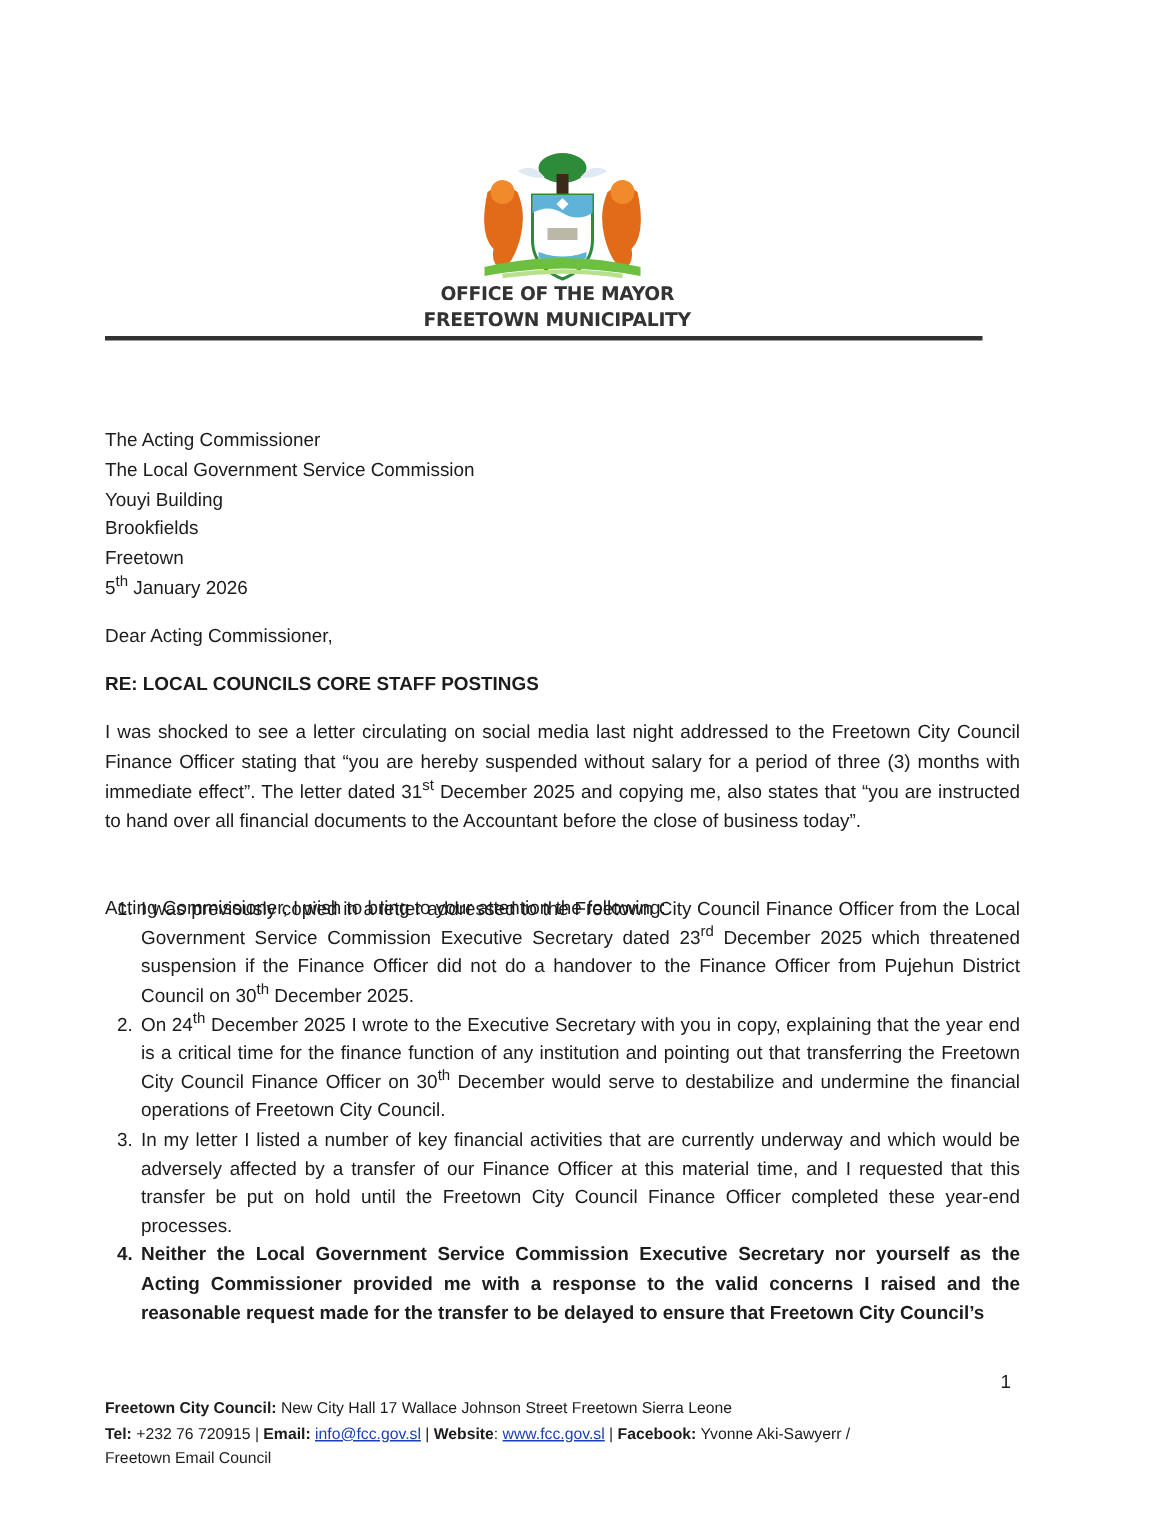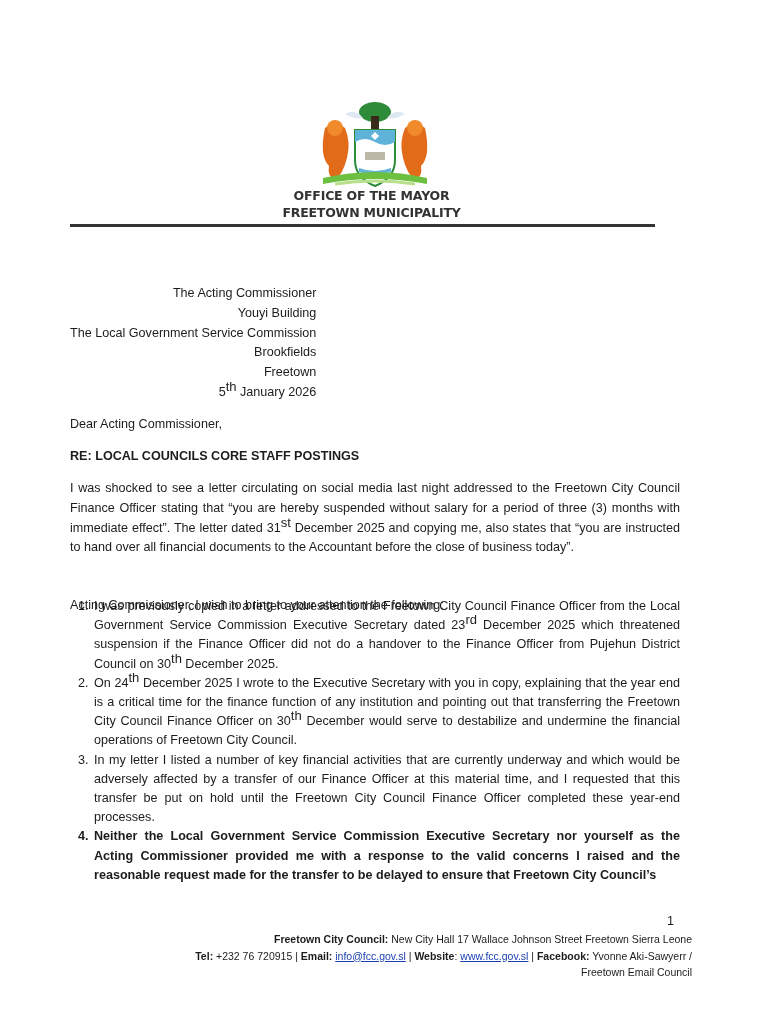--- a/index.html
+++ b/index.html
@@ -10,37 +10,37 @@
   .crest { position: absolute; left: 315px; top: 98px; width: 120px; height: 92px; }
   .head-title { position: absolute; left: 0; width: 767px; text-align: center;
                 font-family: "DejaVu Sans", sans-serif; font-weight: bold; font-size: 12.5px;
                 color: #333; letter-spacing: -0.2px; }
   .head-1 { top: 188px; left: -12px; }
   .head-2 { top: 205px; left: -12px; }
   .head-rule { position: absolute; left: 70px; top: 224px; width: 585px; height: 3px; background: #333; }
 
   .body { font-family: "Liberation Sans", sans-serif; font-size: 12.6px; color: #1c1c1c; }
   .addr { position: absolute; left: 70px; top: 284px; line-height: 19.8px; }
-  .addr div { white-space: nowrap; text-align: right; }
-  sup { font-size: 13px; vertical-align: super; line-height: 0; }
+  .addr div { white-space: nowrap; }
+  sup { font-size: 10px; vertical-align: super; line-height: 0; }
 
   .salutation { position: absolute; left: 70px; top: 417px; text-align: right; }
   .subject { position: absolute; left: 70px; top: 449px; font-weight: bold; }
 
   .para { position: absolute; left: 70px; width: 610px; line-height: 19.8px; text-align: justify; }
   .p1 { top: 479px; }
   .p2 { top: 596px; }
 
   .list { position: absolute; left: 70px; top: 597px; width: 610px; margin: 0; padding: 0; list-style: none; }
   .list li { position: relative; padding-left: 24px; line-height: 19.2px; text-align: justify; margin-bottom: 0; }
   .list li .num { position: absolute; left: 8px; top: 0; }
   .list li.bold { font-weight: bold; }
 
   .page-num { position: absolute; left: 667px; top: 914px; font-size: 12.6px; }
-  .footer { position: absolute; left: 70px; top: 931px; width: 622px; text-align: right;
+  .footer { position: absolute; left: 70px; top: 931px; width: 622px; text-align: left;
             font-size: 10.5px; line-height: 16.5px; color: #1c1c1c; }
   .footer a { color: #1a3fb0; text-decoration: underline; }
   .footer b { font-weight: bold; }
 </style>
 </head>
 <body>
 
 <div class="page">
 
   <svg class="crest" viewBox="0 0 120 92">
@@ -65,22 +65,22 @@
     <path d="M8 80 q52 -12 104 0 v6 q-52 -10 -104 0z" fill="#6cbf3f"></path>
     <path d="M20 86 q40 -6 80 0" stroke="#b8e08c" stroke-width="3" fill="none"></path>
   </svg>
 
   <div class="head-title head-1">OFFICE OF THE MAYOR</div>
   <div class="head-title head-2">FREETOWN MUNICIPALITY</div>
   <div class="head-rule"></div>
 
   <div class="addr body">
     <div>The Acting Commissioner</div>
+    <div>The Local Government Service Commission</div>
     <div>Youyi Building</div>
-    <div>The Local Government Service Commission</div>
     <div>Brookfields</div>
     <div>Freetown</div>
     <div><span>5</span><sup>th</sup><span> January 2026</span></div>
   </div>
 
   <div class="salutation body">Dear Acting Commissioner,</div>
   <div class="subject body">RE: LOCAL COUNCILS CORE STAFF POSTINGS</div>
 
   <div class="para p1 body"><span>I was shocked to see a letter circulating on social media last night addressed to the Freetown City Council Finance Officer stating that “you are hereby suspended without salary for a period of three (3) months with immediate effect”. The letter dated 31</span><sup>st</sup><span> December 2025 and copying me, also states that “you are instructed to hand over all financial documents to the Accountant before the close of business today”.</span></div>
 

